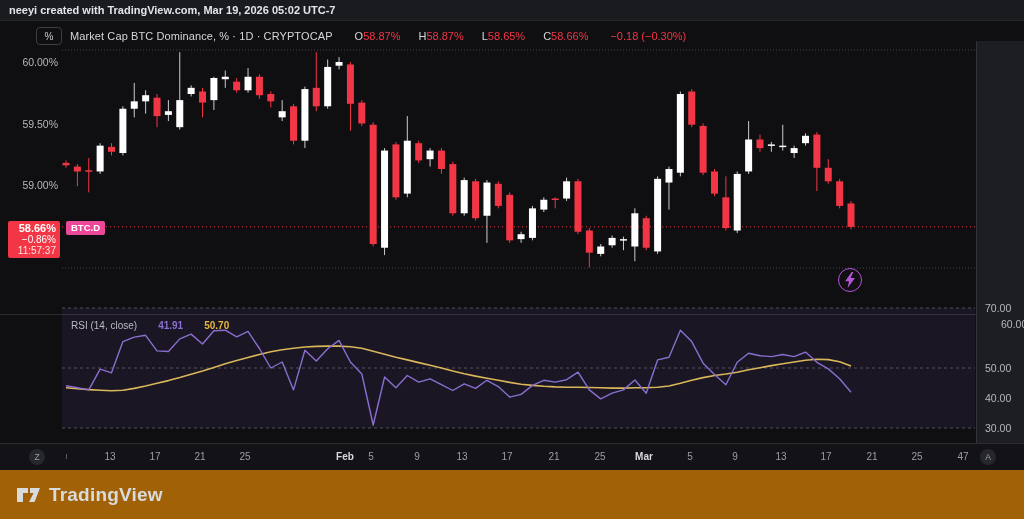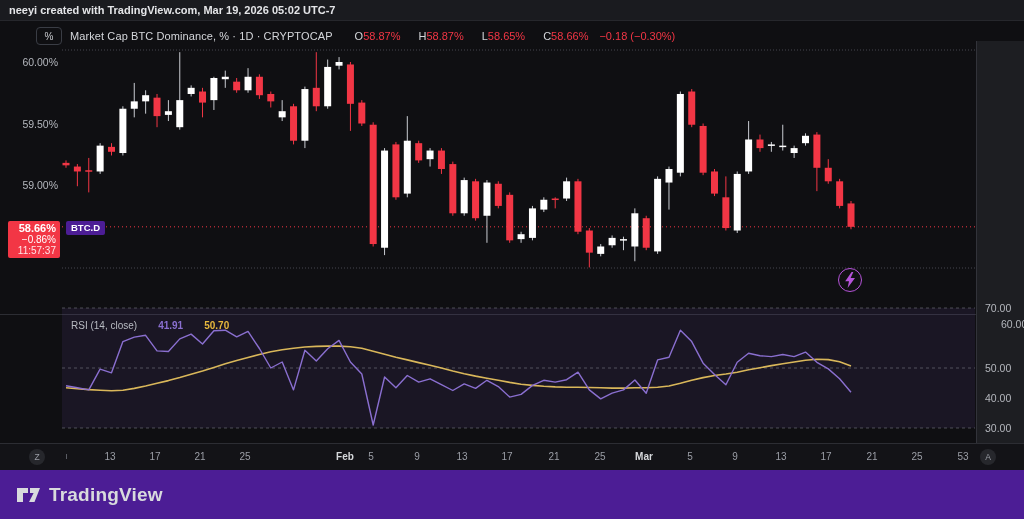--- a/index.html
+++ b/index.html
@@ -17,55 +17,55 @@
 
   #chart-svg{position:absolute;left:0;top:0;width:1024px;height:519px;pointer-events:none;}
 
   
   .legend{position:absolute;left:36px;top:27px;display:flex;align-items:center;font-size:11px;color:#d4d6da;}
   .pct-btn{width:26px;height:18px;border:1px solid #3a3d45;border-radius:4px;color:#c8cace;
            font-size:10px;display:flex;align-items:center;justify-content:center;margin-right:8px;cursor:pointer;}
   .legend .title{margin-right:10px;letter-spacing:.1px;}
   .legend .pair{margin-right:6px;white-space:nowrap;padding-left:12px;}
   .legend .pair .v{color:#f23645;}
-  .legend .chg{color:#f23645;margin-left:5px;white-space:nowrap;}
+  .legend .chg{color:#f23645;margin-left:16px;white-space:nowrap;}
 
   
   .price-label{position:absolute;left:0;width:58px;text-align:right;font-size:10.5px;color:#b4b7bd;transform:translateY(-50%);}
   
   .rsi-label{position:absolute;left:985px;font-size:10.5px;color:#b4b7bd;transform:translateY(-50%);}
 
   
   .price-badge{position:absolute;left:8px;top:221px;width:52px;background:#f23645;border-radius:2px;
                color:#fff;text-align:right;padding:1px 4px 2px 2px;}
   .price-badge .r1{font-size:11px;font-weight:bold;line-height:12px;}
   .price-badge .r2{font-size:10px;line-height:11px;}
   .price-badge .r3{font-size:10px;line-height:11px;color:#ffe3e6;}
-  .sym-badge{position:absolute;left:66px;top:221px;background:#4c1d95;border-radius:2px;color:#fff;
+  .sym-badge{position:absolute;left:66px;top:221px;background:#ec4899;border-radius:2px;color:#fff;
              font-size:9.5px;font-weight:bold;padding:2px 5px;line-height:10px;}
 
   
   .rsi-legend{position:absolute;left:71px;top:299px;font-size:10px;color:#b8bbc2;display:flex;gap:21px;margin-top:21px;}
   .rsi-legend .rv{color:#8a6fd0;font-weight:bold;}
   .rsi-legend .mv{color:#e7b83c;font-weight:bold;}
 
   
   .flash{position:absolute;left:838px;top:268px;width:24px;height:24px;border:1.5px solid #b553d9;
          border-radius:50%;display:flex;align-items:center;justify-content:center;cursor:pointer;background:rgba(16,16,19,.6);}
 
   
   .time-axis{position:absolute;left:0;top:443px;width:1024px;height:27px;background:#131317;border-top:1px solid #2c2d33;}
   .t-label{position:absolute;top:7px;transform:translateX(-50%);font-size:10px;color:#9b9ea6;}
   .t-label.bold{color:#d6d8db;font-weight:bold;}
   .axis-btn{position:absolute;top:5px;width:16px;height:16px;border-radius:50%;background:#26272c;color:#9b9ea6;
             font-size:8.5px;display:flex;align-items:center;justify-content:center;cursor:pointer;}
   .minor-tick{position:absolute;left:66px;top:10px;width:1px;height:5px;background:#5a5c63;}
 
   
-  .bottom-bar{position:absolute;left:0;top:470px;width:1024px;height:49px;background:#4c1d95;display:flex;align-items:center;}
+  .bottom-bar{position:absolute;left:0;top:470px;width:1024px;height:49px;background:#a16207;display:flex;align-items:center;}
   .tv-mark{margin-left:15px;margin-right:7px;}
   .brand{color:#d8dadd;font-size:19px;font-weight:bold;letter-spacing:.2px;}
 </style>
 </head>
 <body>
 
 <div class="stage">
 
   <div class="top-bar">
     <span>neeyi created with TradingView.com, Mar 19, 2026 05:02 UTC-7</span>
@@ -289,21 +289,21 @@
         <div class="t-label" style="left: 507px;">17</div>
         <div class="t-label" style="left: 554px;">21</div>
         <div class="t-label" style="left: 600px;">25</div>
         <div class="t-label bold" style="left: 644px;">Mar</div>
         <div class="t-label" style="left: 690px;">5</div>
         <div class="t-label" style="left: 735px;">9</div>
         <div class="t-label" style="left: 781px;">13</div>
         <div class="t-label" style="left: 826px;">17</div>
         <div class="t-label" style="left: 872px;">21</div>
         <div class="t-label" style="left: 917px;">25</div>
-        <div class="t-label" style="left: 963px;">53</div>
+        <div class="t-label" style="left: 963px;">47</div>
       </div>
     <div class="axis-btn" style="left:980px">
       <span>A</span>
     </div>
   </div>
 
   <div class="bottom-bar">
     <svg class="tv-mark" width="27" height="27" viewBox="0 0 27 27">
       <path d="M2 7 H13 V12 H8 V21 H2 Z" fill="#d8dadd"></path>
       <path d="M15 7 H25 L19.5 21 H14 L18.6 12 H15 Z" fill="#d8dadd"></path>

